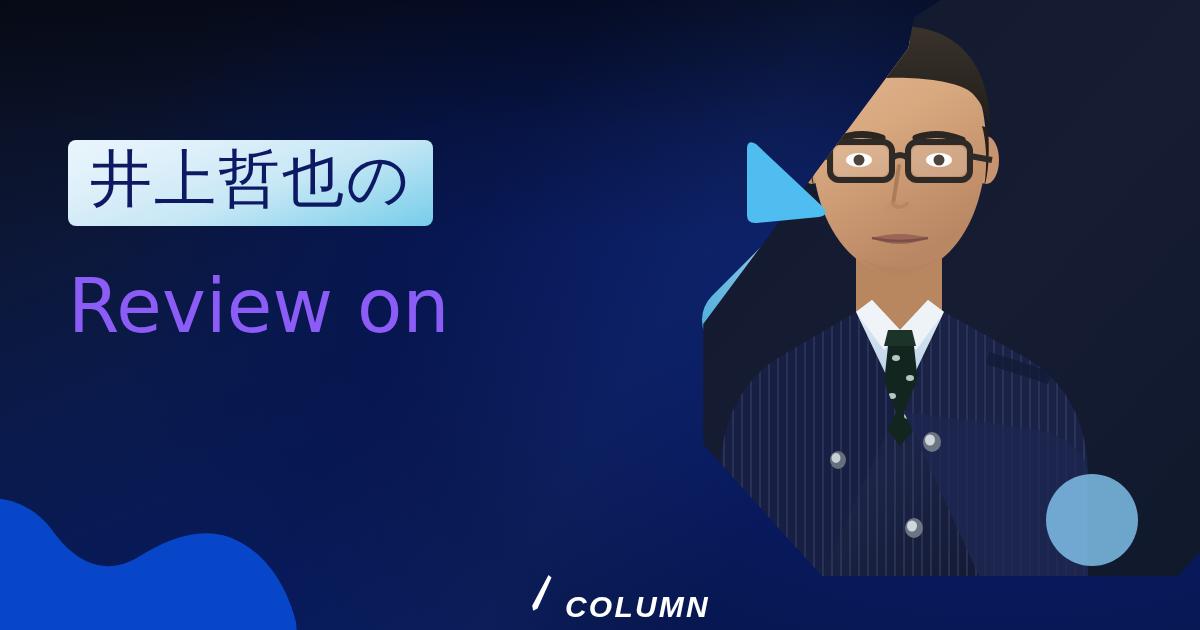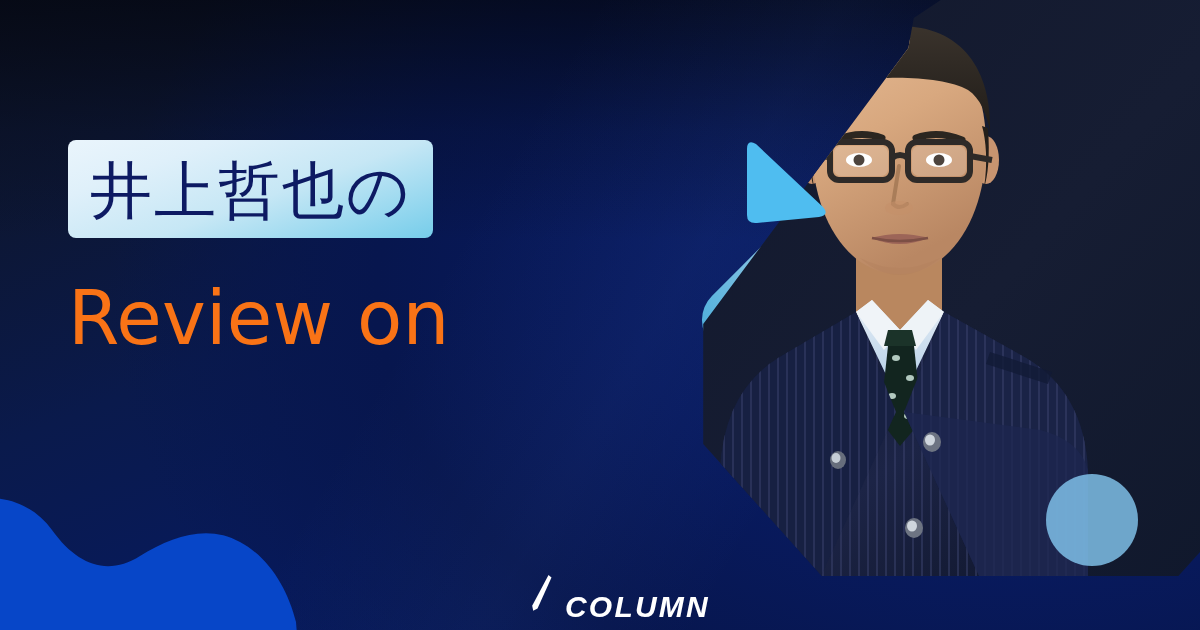--- a/index.html
+++ b/index.html
@@ -110,33 +110,33 @@
   
   .content {
     position: absolute;
     left: 68px;
     top: 140px;
     width: 600px;
   }
   .badge {
     display: inline-block;
     box-sizing: border-box;
-    padding: 20px 22px 16px 22px;
+    padding: 8px 22px 16px 22px;
     border-radius: 8px;
     background: linear-gradient(160deg, #eaf5fc 0%, #dff0fa 24%, #c6e7f5 56%, #97d8ef 82%, #76cdea 100%);
     color: #0d1a63;
     font-size: 62px;
     line-height: 1.0;
     letter-spacing: 2px;
     font-family: "DejaVu Sans", "Liberation Sans", sans-serif;
     white-space: nowrap;
   }
   .headline {
     margin-top: 40px;
-    color: #f97316;
+    color: #8b5cf6;
     font-size: 74px;
     line-height: 1.10;
     font-weight: 400;
     letter-spacing: 0.2px;
     font-family: "DejaVu Sans", "Liberation Sans", sans-serif;
   }
   .headline .l2 { display: block; }
 
   
   .logo {

